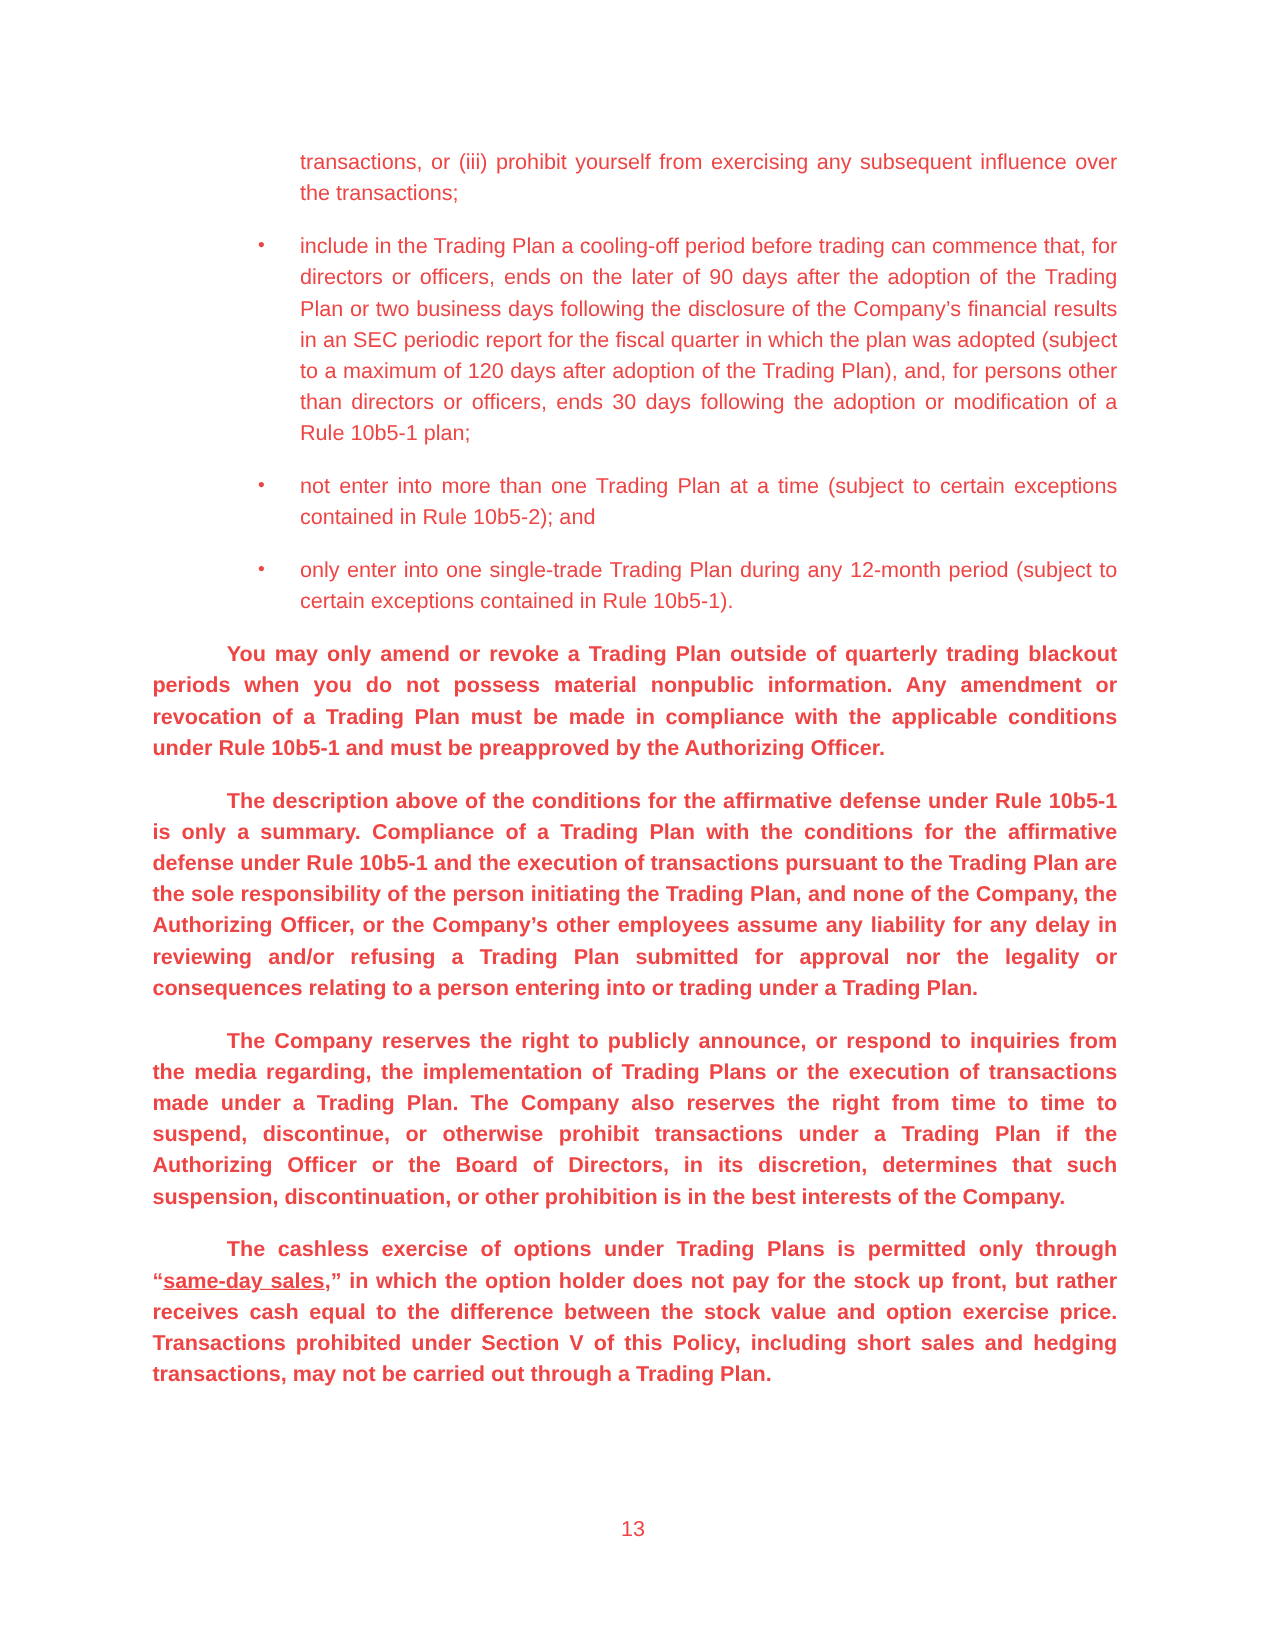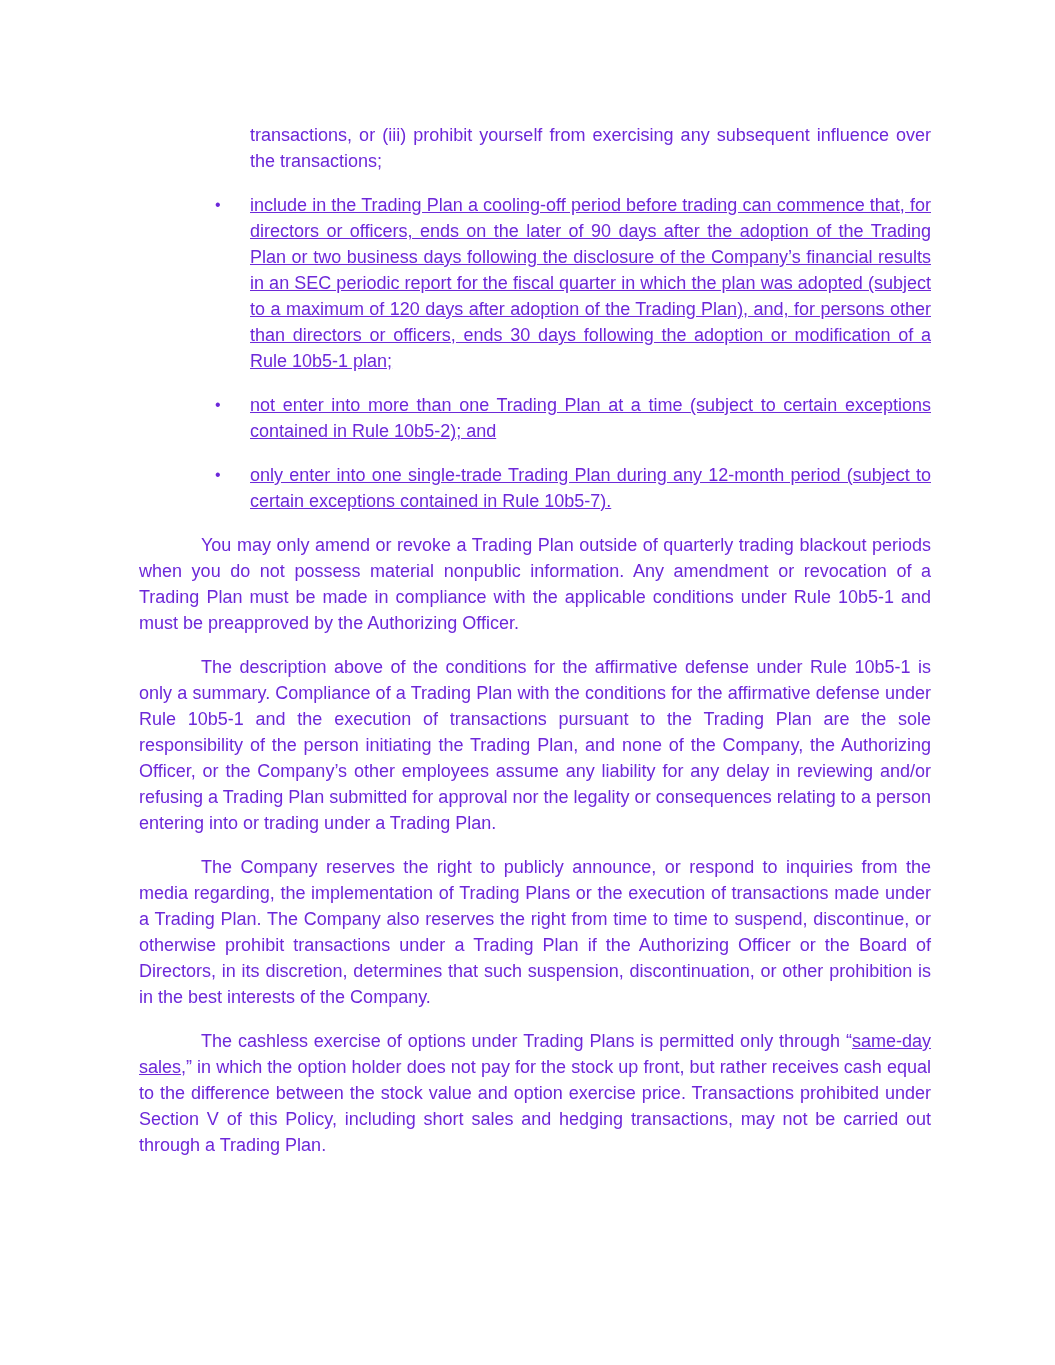--- a/index.html
+++ b/index.html
@@ -10,21 +10,21 @@
   .page {
     position: relative;
     width: 1055px;
     height: 1365px;
     background: #ffffff;
     box-sizing: border-box;
     padding: 122px 124px 0 123px;
     font-family: "Liberation Sans", "DejaVu Sans", sans-serif;
     font-size: 18px;
     line-height: 26px;
-    color: #6d28d9;
+    color: #ef4444;
     overflow: hidden;
   }
   .continuation {
     margin: 0 0 18px 127px;
     text-align: justify;
   }
   .bullets {
     list-style: none;
     margin: 0;
     padding: 0;
@@ -34,26 +34,26 @@
     margin: 0 0 18px 92px;
   }
   .bullet .marker {
     flex: none;
     width: 35px;
     font-size: 16px;
   }
   .bullet .btext {
     flex: 1;
     text-align: justify;
-    text-decoration: underline;
   }
   .para {
-    margin: 0 0 18px 16px;
+    margin: 0 0 18px 4px;
     text-indent: 62px;
     text-align: justify;
+    font-weight: bold;
   }
   .underline {
     text-decoration: underline;
   }
   .page-number {
     position: absolute;
     bottom: 78px;
     left: 0;
     width: 100%;
     text-align: center;
@@ -70,27 +70,28 @@
     <li class="bullet">
       <span class="marker">•</span>
       <span class="btext">include in the Trading Plan a cooling-off period before trading can commence that, for directors or officers, ends on the later of 90 days after the adoption of the Trading Plan or two business days following the disclosure of the Company’s financial results in an SEC periodic report for the fiscal quarter in which the plan was adopted (subject to a maximum of 120 days after adoption of the Trading Plan), and, for persons other than directors or officers, ends 30 days following the adoption or modification of a Rule 10b5-1 plan;</span>
     </li>
     <li class="bullet">
       <span class="marker">•</span>
       <span class="btext">not enter into more than one Trading Plan at a time (subject to certain exceptions contained in Rule 10b5-2); and</span>
     </li>
     <li class="bullet">
       <span class="marker">•</span>
-      <span class="btext">only enter into one single-trade Trading Plan during any 12-month period (subject to certain exceptions contained in Rule 10b5-7).</span>
+      <span class="btext">only enter into one single-trade Trading Plan during any 12-month period (subject to certain exceptions contained in Rule 10b5-1).</span>
     </li>
   </ul>
 
   <p class="para">You may only amend or revoke a Trading Plan outside of quarterly trading blackout periods when you do not possess material nonpublic information.  Any amendment or revocation of a Trading Plan must be made in compliance with the applicable conditions under Rule 10b5-1 and must be preapproved by the Authorizing Officer.</p>
 
   <p class="para">The description above of the conditions for the affirmative defense under Rule 10b5-1 is only a summary. Compliance of a Trading Plan with the conditions for the affirmative defense under Rule 10b5-1 and the execution of transactions pursuant to the Trading Plan are the sole responsibility of the person initiating the Trading Plan, and none of the Company, the Authorizing Officer, or the Company’s other employees assume any liability for any delay in reviewing and/or refusing a Trading Plan submitted for approval nor the legality or consequences relating to a person entering into or trading under a Trading Plan.</p>
 
   <p class="para">The Company reserves the right to publicly announce, or respond to inquiries from the media regarding, the implementation of Trading Plans or the execution of transactions made under a Trading Plan.  The Company also reserves the right from time to time to suspend, discontinue, or otherwise prohibit transactions under a Trading Plan if the Authorizing Officer or the Board of Directors, in its discretion, determines that such suspension, discontinuation, or other prohibition is in the best interests of the Company.</p>
 
   <p class="para"><span>The cashless exercise of options under Trading Plans is permitted only through “</span><span class="underline">same-day sales</span><span>,” in which the option holder does not pay for the stock up front, but rather receives cash equal to the difference between the stock value and option exercise price.  Transactions prohibited under Section V of this Policy, including short sales and hedging transactions, may not be carried out through a Trading Plan.</span></p>
 
 
+  <div class="page-number">13</div>
 
 </div>
 
 </body></html>

